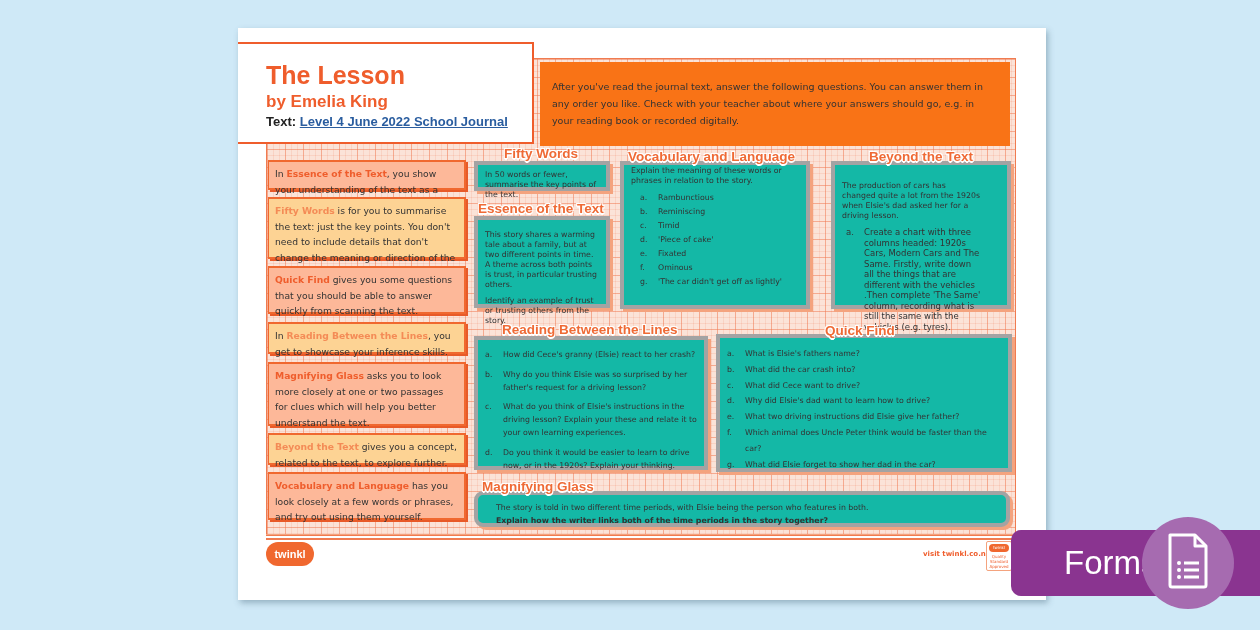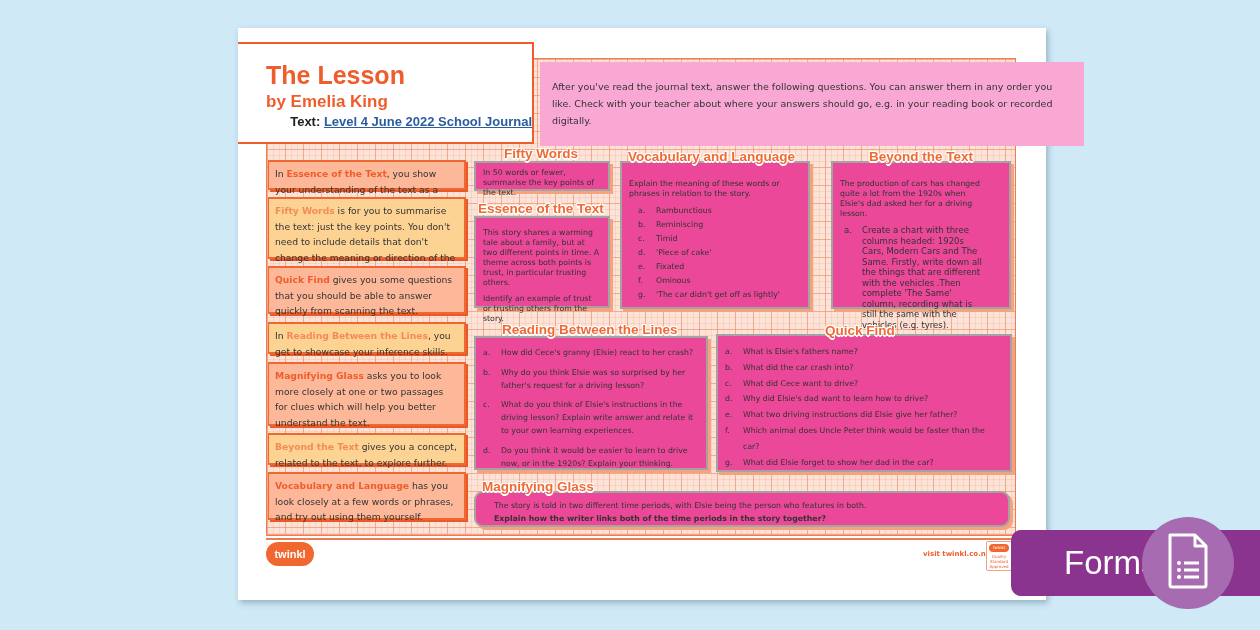--- a/index.html
+++ b/index.html
@@ -25,41 +25,41 @@
     background-size: 18px 18px, 18px 18px, 6px 6px, 6px 6px;
     border: 1.5px solid #f07b50;
   }
   .title-box {
     position: absolute; left: 0px; top: 14px; width: 296px; height: 102px;
     background: #fff; border: 2px solid #ef5d2c; border-left: none;
     padding: 16px 0 0 28px;
   }
   .title-box .t1 { font-family: "Liberation Sans", sans-serif; font-weight: bold; color: #ef5d2c; font-size: 25px; line-height: 30px; }
   .title-box .t2 { font-family: "Liberation Sans", sans-serif; font-weight: bold; color: #ef5d2c; font-size: 17px; line-height: 22px; margin-top: 1px; }
-  .title-box .t3 { font-family: "Liberation Sans", sans-serif; font-weight: bold; color: #222; font-size: 13px; line-height: 17px; text-align: right; }
+  .title-box .t3 { font-family: "Liberation Sans", sans-serif; font-weight: bold; color: #222; font-size: 13px; line-height: 17px; }
   .title-box .t3 a { color: #2a5d9f; text-decoration: underline; }
   .intro {
-    position: absolute; left: 302px; top: 34px; width: 544px; height: 84px;
-    background: #f9a8d4; padding: 16px 12px 0 12px;
+    position: absolute; left: 302px; top: 34px; width: 470px; height: 84px;
+    background: #f97316; padding: 16px 12px 0 12px;
     font-size: 9.5px; line-height: 17px; color: #333;
   }
   .side-card {
     position: absolute; left: 30px; width: 198px;
     border: 2px solid #f0682f; border-left-width: 1px;
     box-shadow: 2px 2px 0 #e85a28;
     font-size: 9.2px; line-height: 15.5px; color: #333;
     padding: 4px 6px 3px 6px;
   }
   .side-card.salmon { background: #fdb899; }
   .side-card.yellow { background: #fdd394; }
   .side-card .hl-red { color: #ef5d2c; font-weight: bold; }
   .side-card .hl-orange { color: #f48b56; font-weight: bold; }
   .card {
-    position: absolute; background: #ec4899;
-    border: 2px solid #a3a3a3;
+    position: absolute; background: #14b8a6;
+    border: 4px solid #a3a3a3;
     box-shadow: 3px 3px 0 #f4a37e;
     font-size: 7.8px; line-height: 10px; color: #333;
   }
   .card-title {
     position: absolute; font-family: "Liberation Sans", sans-serif; font-weight: bold;
     color: #ef6a35; font-size: 13.5px; white-space: nowrap;
     text-shadow: -1px -1px 0 #fff, 1px -1px 0 #fff, -1px 1px 0 #fff, 1px 1px 0 #fff, 0 2px 0 #fff;
   }
   ol.alpha { list-style: none; }
   ol.alpha li { display: flex; }
@@ -116,21 +116,21 @@
     <span>In 50 words or fewer, summarise the key points of the text.</span>
   </div>
   <div class="card-title" style="left:266px; top:118px;">Fifty Words</div>
 
   <div class="card" style="left:236px; top:188px; width:136px; height:92px; padding:10px 7px;">
     <div>This story shares a warming tale about a family, but at two different points in time. A theme across both points is trust, in particular trusting others.</div>
     <div style="margin-top:6px;">Identify an example of trust or trusting others from the story.</div>
   </div>
   <div class="card-title" style="left:240px; top:173px;">Essence of the Text</div>
 
-  <div class="card" style="left:382px; top:133px; width:190px; height:148px; padding:16px 7px 0 7px;">
+  <div class="card" style="left:382px; top:133px; width:190px; height:148px; padding:1px 7px 0 7px;">
     <div style="margin-bottom:5px;">Explain the meaning of these words or phrases in relation to the story.</div>
     <ol class="alpha" id="vocab-list" style="padding-left:9px; line-height:14px;">
         <li>
           <span class="m">a.</span>
           <span>Rambunctious</span>
         </li>
         <li>
           <span class="m">b.</span>
           <span>Reminiscing</span>
         </li>
@@ -174,21 +174,21 @@
         <li style="margin-bottom: 7px;">
           <span class="m">a.</span>
           <span>How did Cece's granny (Elsie) react to her crash?</span>
         </li>
         <li style="margin-bottom: 7px;">
           <span class="m">b.</span>
           <span>Why do you think Elsie was so surprised by her father's request for a driving lesson?</span>
         </li>
         <li style="margin-bottom: 7px;">
           <span class="m">c.</span>
-          <span>What do you think of Elsie's instructions in the driving lesson? Explain write answer and relate it to your own learning experiences.</span>
+          <span>What do you think of Elsie's instructions in the driving lesson? Explain your these and relate it to your own learning experiences.</span>
         </li>
         <li style="margin-bottom: 7px;">
           <span class="m">d.</span>
           <span>Do you think it would be easier to learn to drive now, or in the 1920s? Explain your thinking.</span>
         </li>
       </ol>
   </div>
   <div class="card-title" style="left:264px; top:294px;">Reading Between the Lines</div>
 
   <div class="card" style="left:478px; top:306px; width:296px; height:138px; padding:8px 7px 0 7px;">

